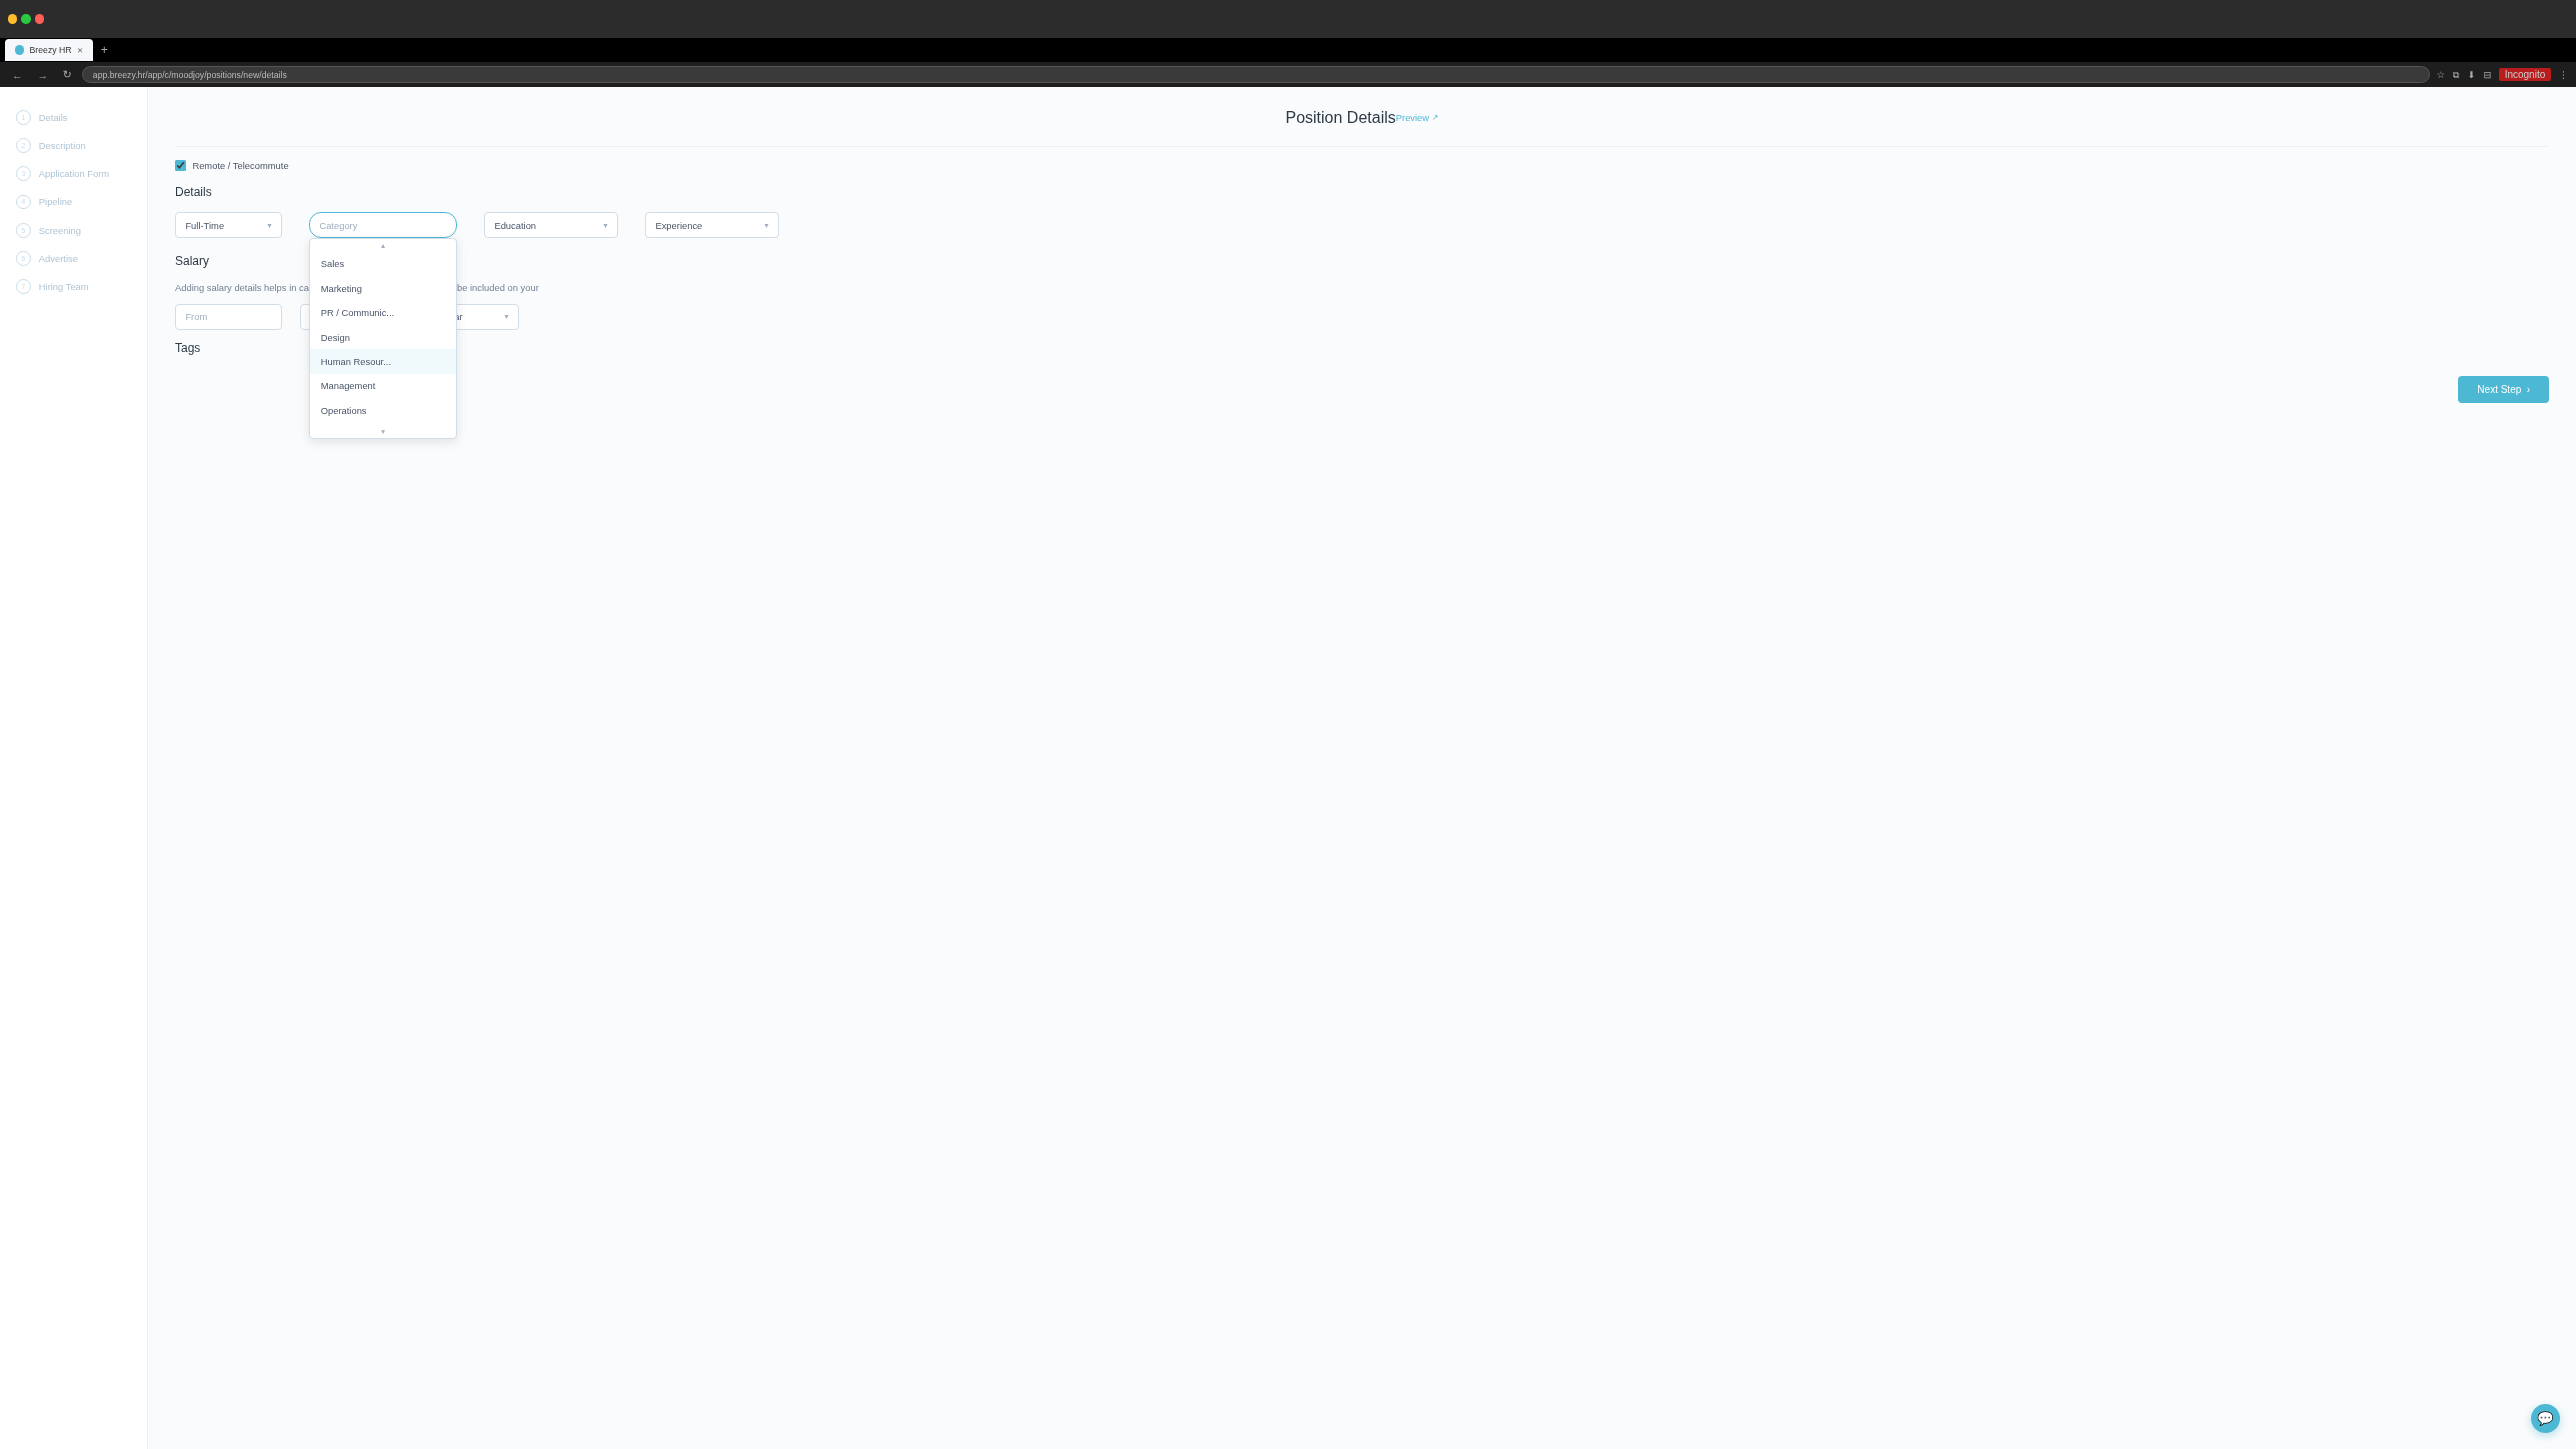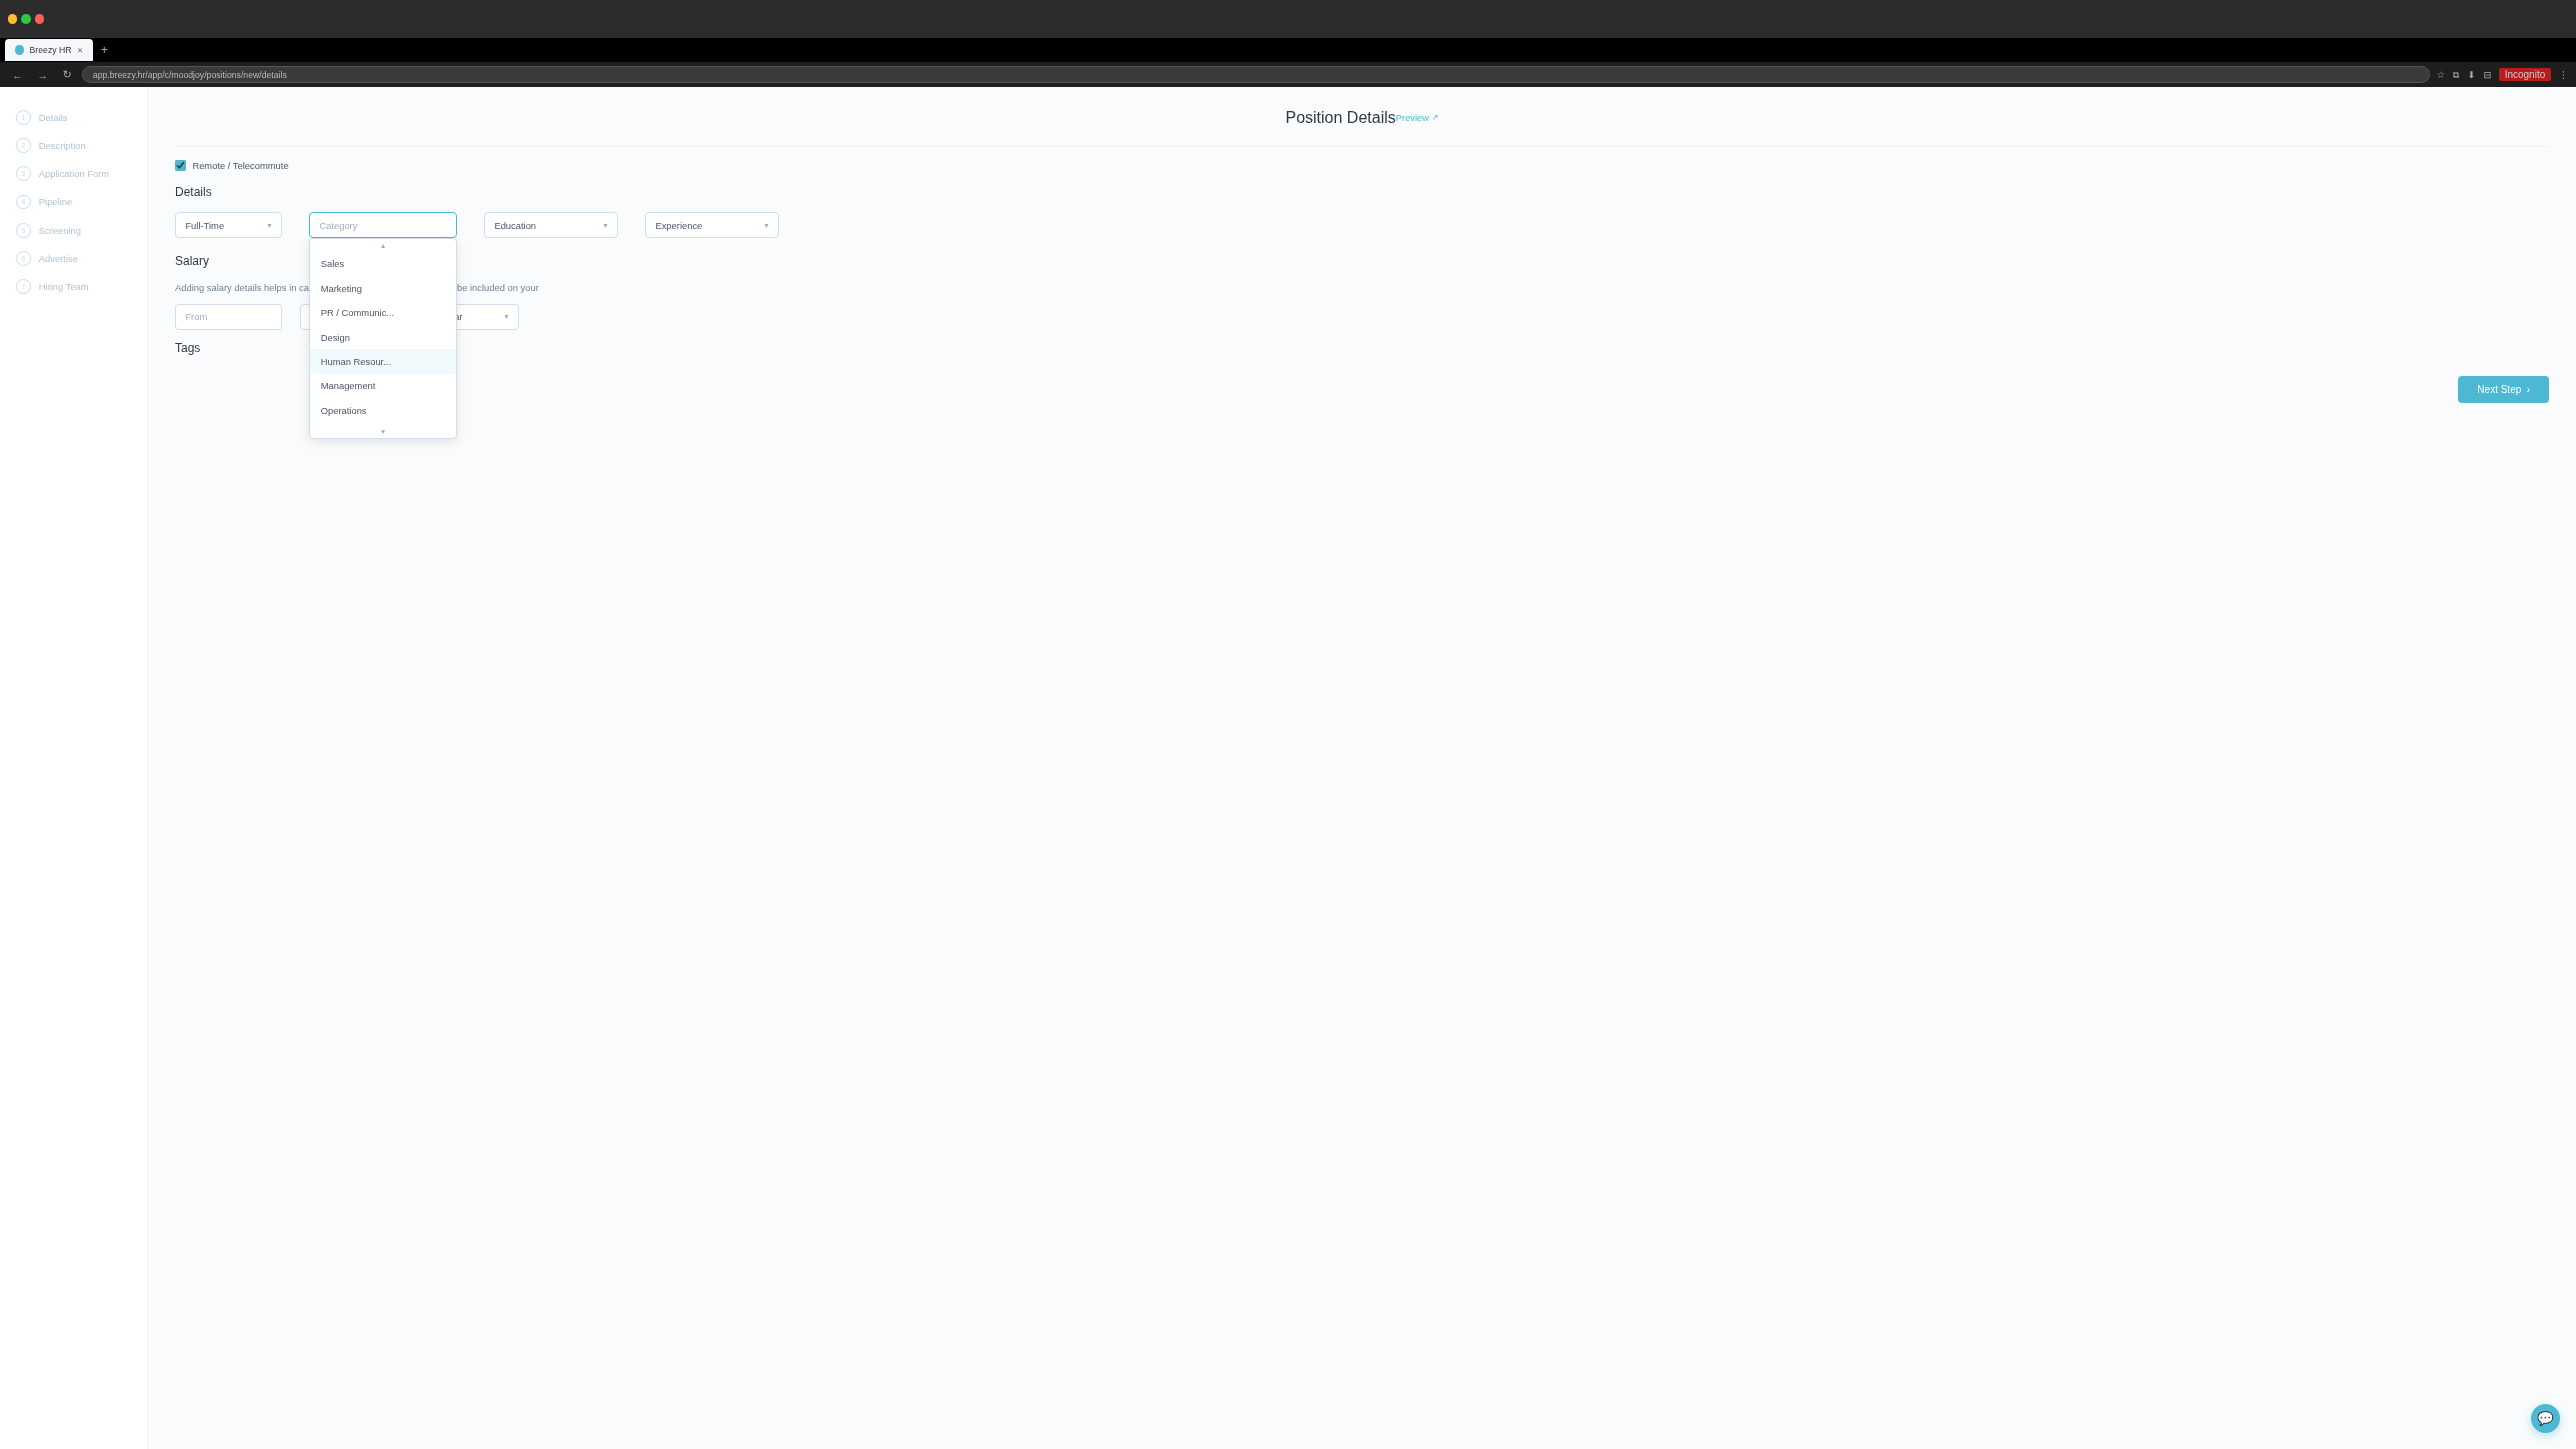--- a/index.html
+++ b/index.html
@@ -189,21 +189,21 @@
     }
     .select-field .chevron { color: #a0aec0; font-size: 8px; }
 
     .category-input-wrapper {
       position: relative;
       flex: 1;
       max-width: 148px;
     }
     .category-input {
       border: 1.3px solid #4db8d4;
-      border-radius: 4px;
+      border-radius: 12px;
       padding: 6.7px 9.4px;
       font-size: 9.4px;
       color: #4a5568;
       width: 100%;
       outline: none;
     }
     .category-input::placeholder { color: #a0aec0; }
 
     
     .dropdown-menu {

